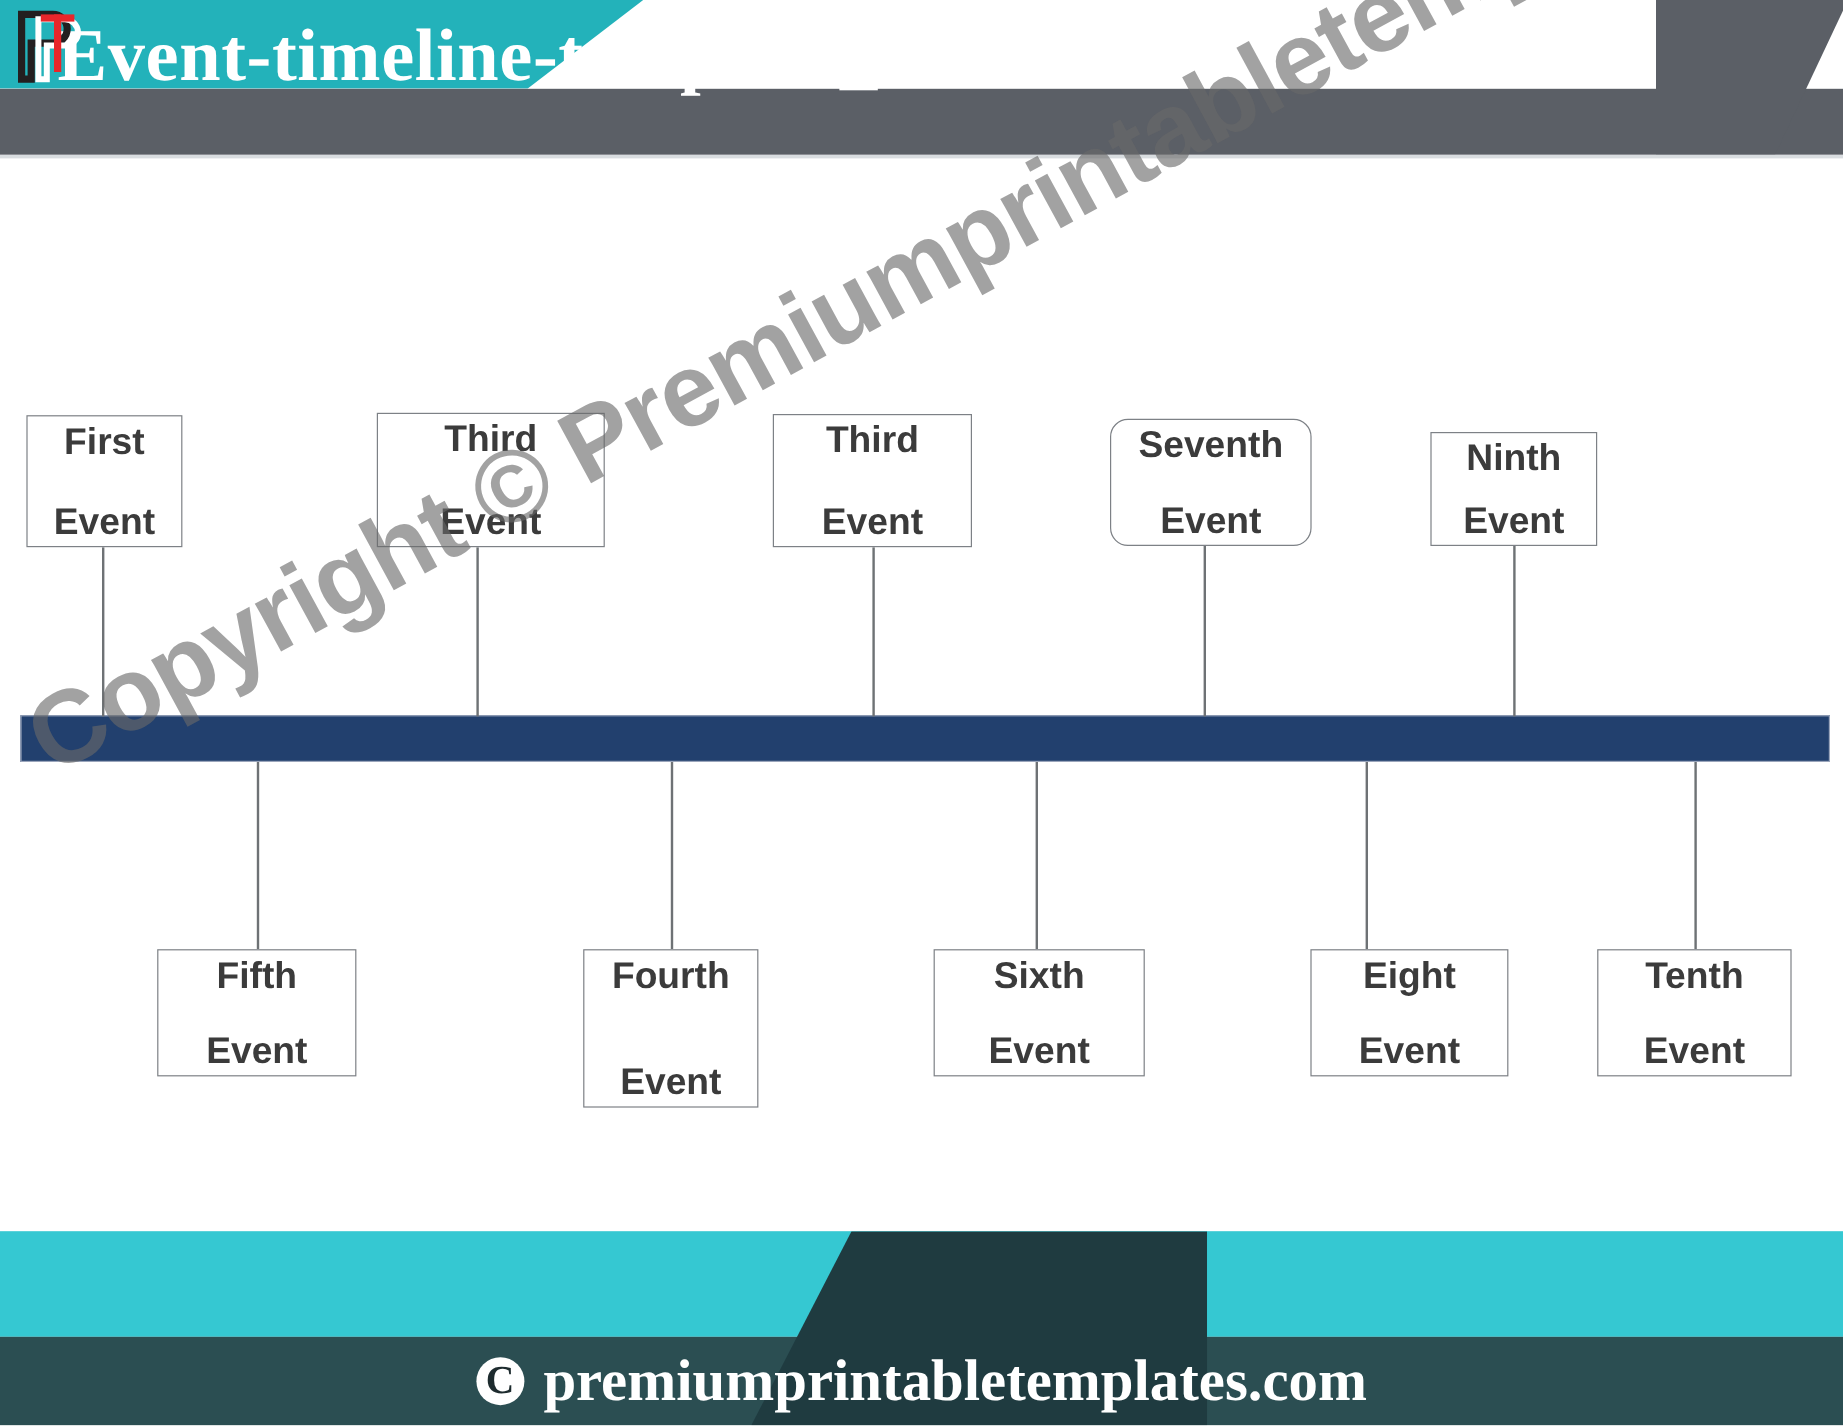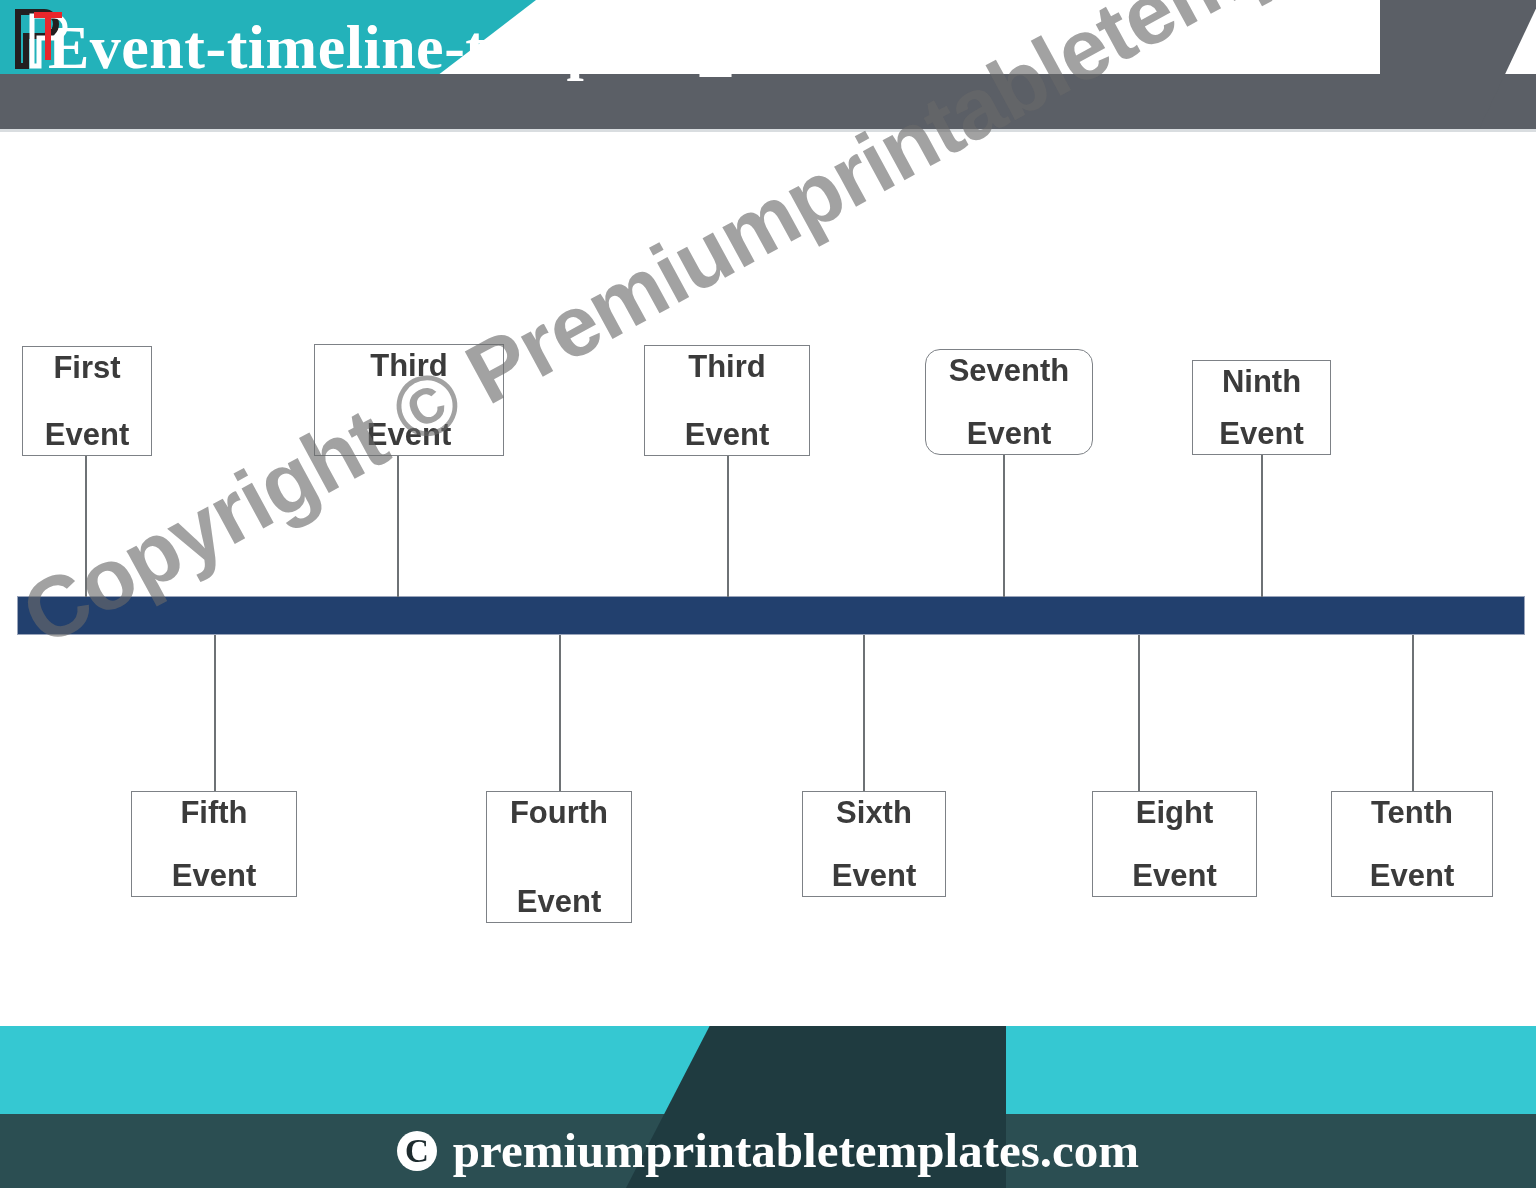--- a/index.html
+++ b/index.html
@@ -269,21 +269,21 @@
           <span>Event</span>
         </div>
         <div class="ev-box" style="left: 131px; top: 791px; width: 166px; height: 106px;">
           <span>Fifth</span>
           <span>Event</span>
         </div>
         <div class="ev-box" style="left: 486px; top: 791px; width: 146px; height: 132px;">
           <span>Fourth</span>
           <span>Event</span>
         </div>
-        <div class="ev-box" style="left: 778px; top: 791px; width: 144px; height: 106px; margin-left: 24px;">
+        <div class="ev-box" style="left: 778px; top: 791px; width: 176px; height: 106px;">
           <span>Sixth</span>
           <span>Event</span>
         </div>
         <div class="ev-box" style="left: 1056px; top: 791px; width: 165px; height: 106px; margin-left: 36px;">
           <span>Eight</span>
           <span>Event</span>
         </div>
         <div class="ev-box" style="left: 1331px; top: 791px; width: 162px; height: 106px;">
           <span>Tenth</span>
           <span>Event</span>

